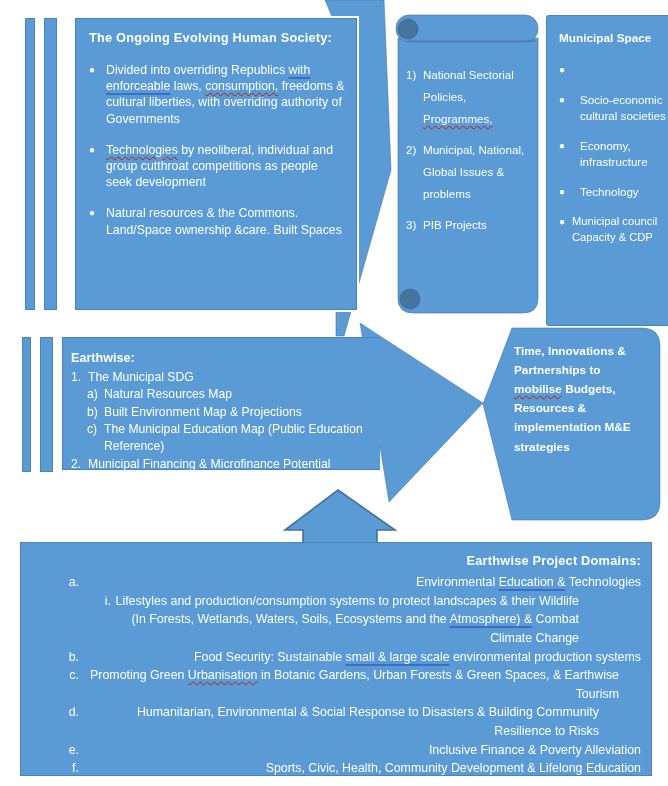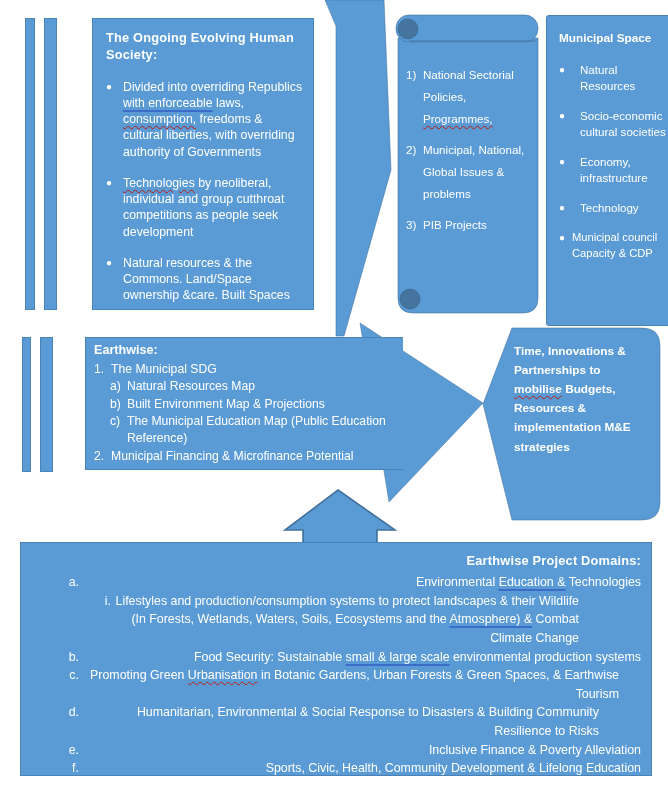--- a/index.html
+++ b/index.html
@@ -23,21 +23,21 @@
   .blt .dot{font-size:10px;line-height:1.6;}
   
   .scrolltext{font-size:11.6px;line-height:1.9;}
   .sitem{display:grid;grid-template-columns:17px 1fr;margin-bottom:9px;}
   
   .muni{font-size:11.6px;line-height:1.38;padding:14px 8px 8px 12px;}
   .muni .title{font-size:11.8px;margin-bottom:16px;}
   .muni .blt{grid-template-columns:21px 1fr;margin-bottom:14px;}
   .muni .blt.tight{grid-template-columns:13px 1fr;font-size:11.2px;}
   
-  .ew{font-size:12.2px;line-height:1.42;padding:4px 8px 4px 8px;margin-left:23px;}
+  .ew{font-size:12.2px;line-height:1.42;padding:12px 8px 4px 8px;}
   .ew .title{font-size:12.6px;margin-bottom:1px;}
   .ewline{display:grid;grid-template-columns:17px 1fr;}
   .ewline.ind{margin-left:16px;grid-template-columns:17px 1fr;}
   
   .callout{font-size:11.8px;line-height:1.62;}
   
   .bot{font-size:12.4px;line-height:1.5;padding:8px 10px 6px 20px;text-align:right;}
   .bot .title{font-size:12.8px;margin-bottom:3px;letter-spacing:.2px;}
   .botitem{display:grid;grid-template-columns:38px 1fr;}
   .botitem.ind{margin-left:18px;grid-template-columns:52px 1fr;max-width:520px;}
@@ -70,21 +70,21 @@
   <polygon points="360,323 483,403 389,502" fill="#5b9bd5" stroke="rgba(63,112,158,.5)" stroke-width="1"></polygon>
 
   <path d="M512,328 H642 Q660,328 660,346 V502 Q660,520 642,520 H512 L483,404 Z" fill="#5b9bd5" stroke="rgba(63,112,158,.55)" stroke-width="1"></path>
 
   <polygon points="338,490 395,530 377,530 377,547 303,547 303,530 285,530" fill="#5b9bd5" stroke="#41719c" stroke-width="1.6"></polygon>
 </svg>
 
 <div class="shape" style="left:25px;top:18px;width:10px;height:292px;"></div>
 <div class="shape" style="left:44px;top:18px;width:13px;height:292px;"></div>
 
-<div class="shape halo box1" style="left:92px;top:18px;width:222px;height:292px;">
+<div class="shape halo box1" style="left:75px;top:18px;width:282px;height:292px;">
   <div class="title">The Ongoing Evolving Human Society:</div>
   <div class="blt">
     <span class="dot">●</span>
     <span><span>Divided into overriding Republics </span><span class="seg-blue">with enforceable</span><span> laws, </span><span class="seg-wavy">consumption,</span><span> freedoms &amp; cultural liberties, with overriding authority of Governments</span></span>
   </div>
   <div class="blt">
     <span class="dot">●</span>
     <span><span class="seg-wavy">Technologies</span><span> by neoliberal, individual and group cutthroat competitions as people seek development</span></span>
   </div>
   <div class="blt">
@@ -105,21 +105,20 @@
   <div class="sitem">
     <span>3)</span>
     <span><span>PIB Projects</span></span>
   </div>
 </div>
 
 <div class="shape muni" style="left:546px;top:15px;width:129px;height:311px;border-radius:3px;">
   <div class="title">Municipal Space</div>
   <div class="blt">
     <span class="dot">●</span>
-    <span>Natural Resources</span>
   </div>
   <div class="blt">
     <span class="dot">●</span>
     <span>Socio-economic cultural societies</span>
   </div>
   <div class="blt">
     <span class="dot">●</span>
     <span>Economy, infrastructure</span>
   </div>
   <div class="blt">

